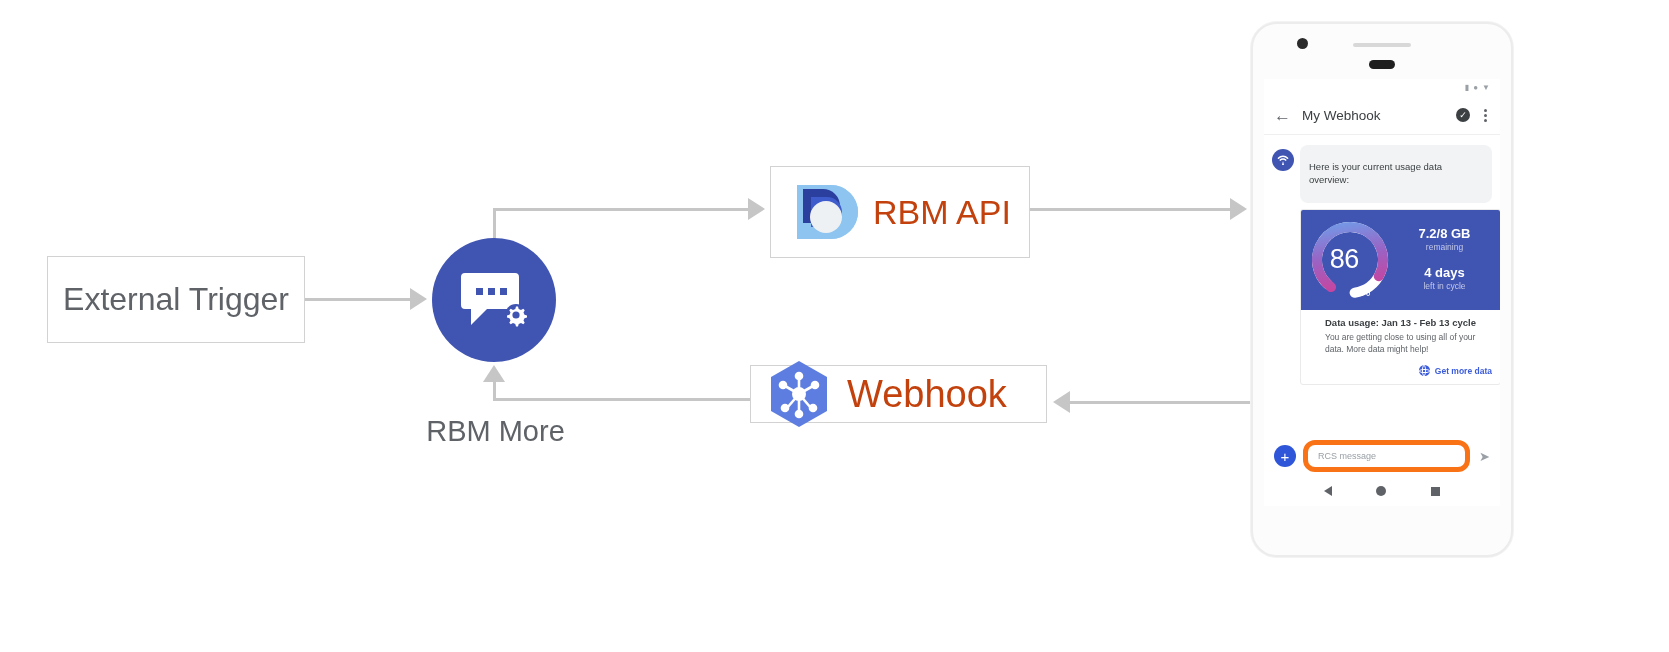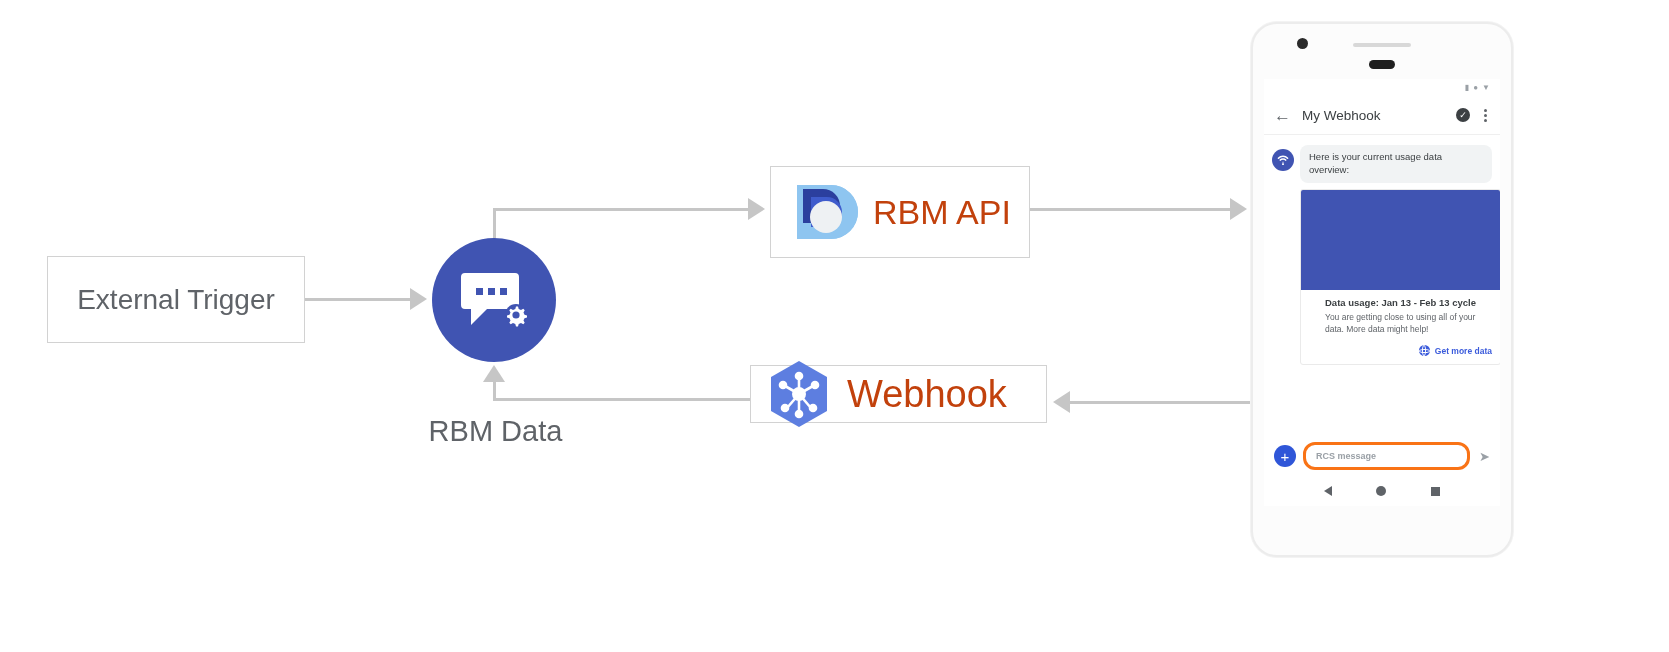--- a/index.html
+++ b/index.html
@@ -7,21 +7,21 @@
        font-family:"Liberation Sans", sans-serif;color:#555;}
 
   .stage{position:absolute;inset:0;}
 
   
   .node-box{position:absolute;border:1px solid #d2d2d2;background:#fff;
             display:flex;align-items:center;box-sizing:border-box;}
   .node-label{font-weight:300;color:#c2410c;white-space:nowrap;}
 
   #external-trigger{left:47px;top:256px;width:258px;height:87px;justify-content:center;}
-  #external-trigger .node-label{font-size:28px;color:#5f6368;}
+  #external-trigger .node-label{font-size:32px;color:#5f6368;}
 
   #rbm-api-box{left:770px;top:166px;width:260px;height:92px;padding-left:18px;gap:14px;}
   #rbm-api-box .node-label{font-size:34px;}
 
   #webhook-box{left:750px;top:365px;width:297px;height:58px;padding-left:14px;gap:14px;}
   #webhook-box .node-label{font-size:38px;}
 
   
   #rbm-agent-circle{position:absolute;left:432px;top:238px;width:124px;height:124px;
       border-radius:50%;background:#4054b2;display:flex;align-items:center;justify-content:center;}
@@ -67,21 +67,21 @@
      display:flex;align-items:center;justify-content:center;}
   #verified-badge span{color:#fff;font-size:9px;line-height:1;}
   #overflow-menu{display:flex;flex-direction:column;gap:2px;padding:0 3px;}
   #overflow-menu i{width:3px;height:3px;border-radius:50%;background:#5f6368;display:block;}
 
   
   #conversation{padding:10px 8px 0 8px;background:#fff;}
   .msg-row{display:flex;align-items:flex-start;gap:6px;}
   #agent-avatar{width:22px;height:22px;border-radius:50%;background:#4054b2;flex:0 0 22px;
      display:flex;align-items:center;justify-content:center;margin-top:4px;}
-  #intro-bubble{background:#f1f3f4;border-radius:8px;padding:6px 9px;font-size:9.5px;
+  #intro-bubble{background:#f1f3f4;border-radius:8px;padding:16px 9px;font-size:9.5px;
      line-height:1.35;color:#3c4043;max-width:175px;}
 
   
   #rich-card{margin:6px 0 0 28px;width:199px;border:1px solid #eaeaea;border-radius:3px;
      overflow:hidden;background:#fff;}
   #gauge-panel{background:#4054b2;height:100px;display:flex;align-items:center;
      padding:0 6px 0 4px;position:relative;}
   #gauge-wrap{position:relative;width:90px;height:90px;flex:0 0 90px;}
   #gauge-value{position:absolute;inset:0;display:flex;align-items:center;justify-content:center;
      color:#fff;}
@@ -105,22 +105,22 @@
   #globe-icon::after{content:"";position:absolute;width:4px;height:11px;border:1px solid #fff;
      border-radius:50%;box-sizing:border-box;}
   #card-action-label{font-size:8.5px;color:#3b5bdb;font-weight:600;}
 
   
   #composer{position:absolute;left:0;right:0;bottom:33px;display:flex;align-items:center;
      gap:7px;padding:0 10px;height:34px;}
   #plus-button{width:22px;height:22px;border-radius:50%;background:#2f56d8;color:#fff;
      display:flex;align-items:center;justify-content:center;font-size:15px;line-height:1;
      flex:0 0 22px;}
-  #rcs-input{flex:1;height:22px;border:3px solid #f97316;border-radius:12px;display:flex;
-     align-items:center;padding:0 10px;font-size:9px;color:#9aa0a6;background:#fff;font-weight:bold;}
+  #rcs-input{flex:1;height:22px;border:5px solid #f97316;border-radius:12px;display:flex;
+     align-items:center;padding:0 10px;font-size:9px;color:#9aa0a6;background:#fff;}
   #send-icon{color:#9aa0a6;font-size:13px;line-height:1;padding-left:2px;}
 
   
   #nav-bar{position:absolute;left:0;right:0;bottom:0;height:30px;display:flex;
      align-items:center;justify-content:space-around;padding:0 38px;box-sizing:border-box;}
   #nav-back{width:0;height:0;border-top:5px solid transparent;border-bottom:5px solid transparent;
      border-right:8px solid #5f6368;}
   #nav-home{width:10px;height:10px;border-radius:50%;background:#5f6368;}
   #nav-recents{width:9px;height:9px;background:#5f6368;}
 
@@ -159,21 +159,21 @@
       <rect x="17" y="21" width="7" height="7" fill="#4054b2"></rect>
       <rect x="29" y="21" width="7" height="7" fill="#4054b2"></rect>
       <rect x="41" y="21" width="7" height="7" fill="#4054b2"></rect>
       <g transform="translate(47,38)">
         <circle cx="10" cy="10" r="11" fill="#4054b2"></circle>
         <path d="M10 1.5 l2 0 0.7 2.5 2.3 1 2.3-1.2 1.4 1.4-1.2 2.3 1 2.3 2.5 0.7 0 2-2.5 0.7-1 2.3 1.2 2.3-1.4 1.4-2.3-1.2-2.3 1-0.7 2.5-2 0-0.7-2.5-2.3-1-2.3 1.2-1.4-1.4 1.2-2.3-1-2.3-2.5-0.7 0-2 2.5-0.7 1-2.3-1.2-2.3 1.4-1.4 2.3 1.2 2.3-1 z" fill="#ffffff"></path>
         <circle cx="10" cy="10" r="3.6" fill="#4054b2"></circle>
       </g>
     </svg>
   </div>
-  <div id="rbm-agent-label">RBM Data</div>
+  <div id="rbm-agent-label">RBM More</div>
 
   <div class="node-box" id="rbm-api-box">
     <svg width="70" height="70" viewBox="0 0 70 70">
       <path d="M8 8 h34 a20 20 0 0 1 0 54 h-34 z" fill="#8ec5f0"></path>
       <path d="M8 8 h34 a20 20 0 0 1 0 54 h-34 z" fill="#8ec5f0"></path>
       <path d="M14 12 h20 a17 17 0 0 1 0 34 h-20 z" fill="#2b3f9e"></path>
       <path d="M22 20 h16 a15 15 0 0 1 0 30 h-16 z" fill="#3f5ccc"></path>
       <circle cx="37" cy="40" r="16" fill="#eef1f3"></circle>
     </svg>
     <span class="node-label">RBM API</span>
@@ -234,20 +234,49 @@
               <path d="M2.4 5.2a6.2 6.2 0 0 1 9.2 0" stroke="#fff" stroke-width="1.5" fill="none" stroke-linecap="round"></path>
               <path d="M4.3 7.1a3.6 3.6 0 0 1 5.4 0" stroke="#fff" stroke-width="1.5" fill="none" stroke-linecap="round"></path>
               <path d="M6 12 l1-4 1 4 z" fill="#fff"></path>
             </svg>
           </div>
           <div id="intro-bubble">Here is your current usage data overview:</div>
         </div>
 
         <div id="rich-card">
           <div id="gauge-panel">
+            <div id="gauge-wrap">
+              <svg width="90" height="90" viewBox="0 0 90 90">
+                <defs>
+                  <linearGradient id="gaugeGrad" x1="0%" y1="100%" x2="100%" y2="0%">
+                    <stop offset="0%" stop-color="#6aa5ee"></stop>
+                    <stop offset="45%" stop-color="#9a63c4"></stop>
+                    <stop offset="100%" stop-color="#e0338a"></stop>
+                  </linearGradient>
+                </defs>
+
+                <circle cx="45" cy="45" r="33" fill="none" stroke="#ffffff" stroke-width="10" stroke-linecap="round" stroke-dasharray="178 29" stroke-dashoffset="-10" transform="rotate(115 45 45)"></circle>
+
+                <circle cx="45" cy="45" r="33" fill="none" stroke="url(#gaugeGrad)" stroke-width="10" stroke-linecap="round" stroke-dasharray="152 55" stroke-dashoffset="0" transform="rotate(125 45 45)"></circle>
+              </svg>
+              <div id="gauge-value">
+                <span id="gauge-number">86</span>
+                <span id="gauge-unit">%</span>
+              </div>
+            </div>
+            <div id="gauge-stats">
+              <div class="stat-block">
+                <div class="stat-main">7.2/8 GB</div>
+                <div class="stat-sub">remaining</div>
+              </div>
+              <div class="stat-block second">
+                <div class="stat-main">4 days</div>
+                <div class="stat-sub">left in cycle</div>
+              </div>
+            </div>
           </div>
 
           <div id="card-body">
             <div id="card-title">Data usage: Jan 13 - Feb 13 cycle</div>
             <div id="card-desc">You are getting close to using all of your data. More data might help!</div>
             <div id="card-action">
               <span id="globe-icon"></span>
               <span id="card-action-label">Get more data</span>
             </div>
           </div>

